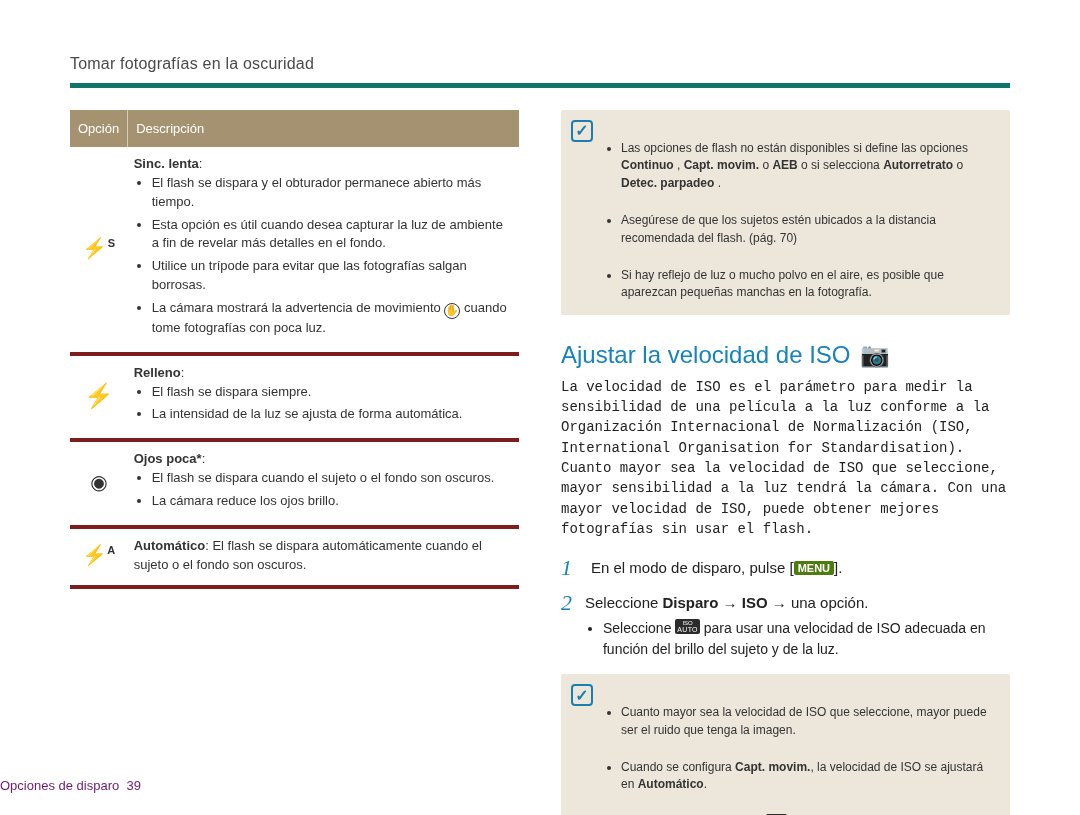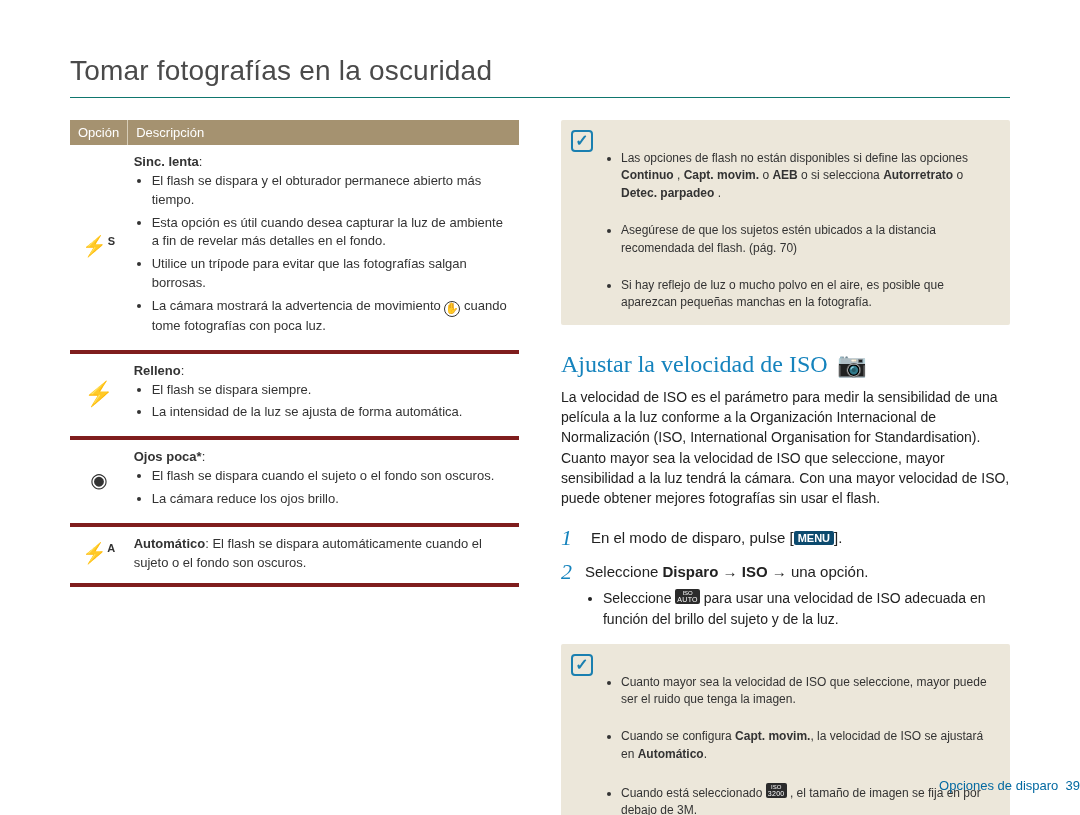--- a/index.html
+++ b/index.html
@@ -6,39 +6,39 @@
   body {
     font-family: Arial, Helvetica, sans-serif;
     width: 1080px;
     height: 815px;
     background: #fff;
     color: #000;
     position: relative;
     padding: 55px 70px 0 70px;
   }
   .page-title {
-    font-size: 28px;
+    font-size: 16px;
     font-weight: 300;
     color: #4a4a4a;
-    border-bottom: 1px solid #0f766e;
+    border-bottom: 5px solid #0f766e;
     padding-bottom: 10px;
     margin-bottom: 22px;
     letter-spacing: 0.2px;
   }
   .columns { display: flex; gap: 42px; }
   .col { flex: 1 1 0; }
 
   
   table.opt { width: 100%; border-collapse: collapse; font-size: 13px; }
   table.opt thead th {
     background: #a59270;
     color: #fff;
     font-weight: 400;
     text-align: left;
-    padding: 5px 8px;
+    padding: 11px 8px;
     font-size: 13px;
     border-right: 1px solid #d7cdb7;
   }
   table.opt thead th:last-child { border-right: none; }
   table.opt td {
     vertical-align: top;
     padding: 8px 6px 10px 6px;
     border-bottom: 4px solid #7f1d1d;
     color: #333;
     line-height: 1.45;
@@ -90,43 +90,43 @@
   .note-box b { font-weight: bold; }
 
   .section-title {
     color: #1583bd;
     font-size: 24px;
     font-weight: 400;
     margin-bottom: 8px;
     display: flex;
     align-items: center;
     gap: 10px;
-    font-family: Liberation Serif, serif;
   }
   .section-body {
     font-size: 14px;
     color: #222;
     line-height: 1.45;
     margin-bottom: 18px;
+    font-family: Liberation Mono, monospace;
   }
   .steps { font-size: 15px; color: #222; }
   .steps .step { display: flex; gap: 12px; margin-bottom: 12px; }
   .steps .num {
     font-style: italic;
     color: #1583bd;
     font-size: 22px;
     font-family: Georgia, serif;
     line-height: 1;
     width: 18px;
   }
   .steps .txt { line-height: 1.5; }
   .steps b { font-weight: bold; }
   .steps ul { list-style: disc; padding-left: 18px; margin-top: 4px; font-size: 14px; }
   .menu-badge {
-    background: #0c4a6e;
+    background: #4d7c0f;
     color: #fff;
     font-size: 11px;
     font-weight: bold;
     padding: 1px 4px;
     border-radius: 2px;
     vertical-align: 1px;
   }
   .iso-auto-badge {
     display: inline-block;
     font-size: 8px;
@@ -138,23 +138,23 @@
     vertical-align: 1px;
     text-align: center;
   }
   .iso-auto-badge .t { display:block; font-size:6px; }
   .iso-auto-badge .b { display:block; font-size:7px; letter-spacing:0.3px;}
 
   .footer {
     position: absolute;
     bottom: 22px;
     left: 0; right: 0;
-    text-align: right;
+    text-align: left;
     font-size: 13px;
-    color: #0369a1;
+    color: #701a75;
   }
 
   
   .hand-icon {
     display: inline-block;
     width: 16px; height: 16px;
     border: 1.5px solid #333;
     border-radius: 50%;
     font-size: 11px;
     line-height: 13px;

